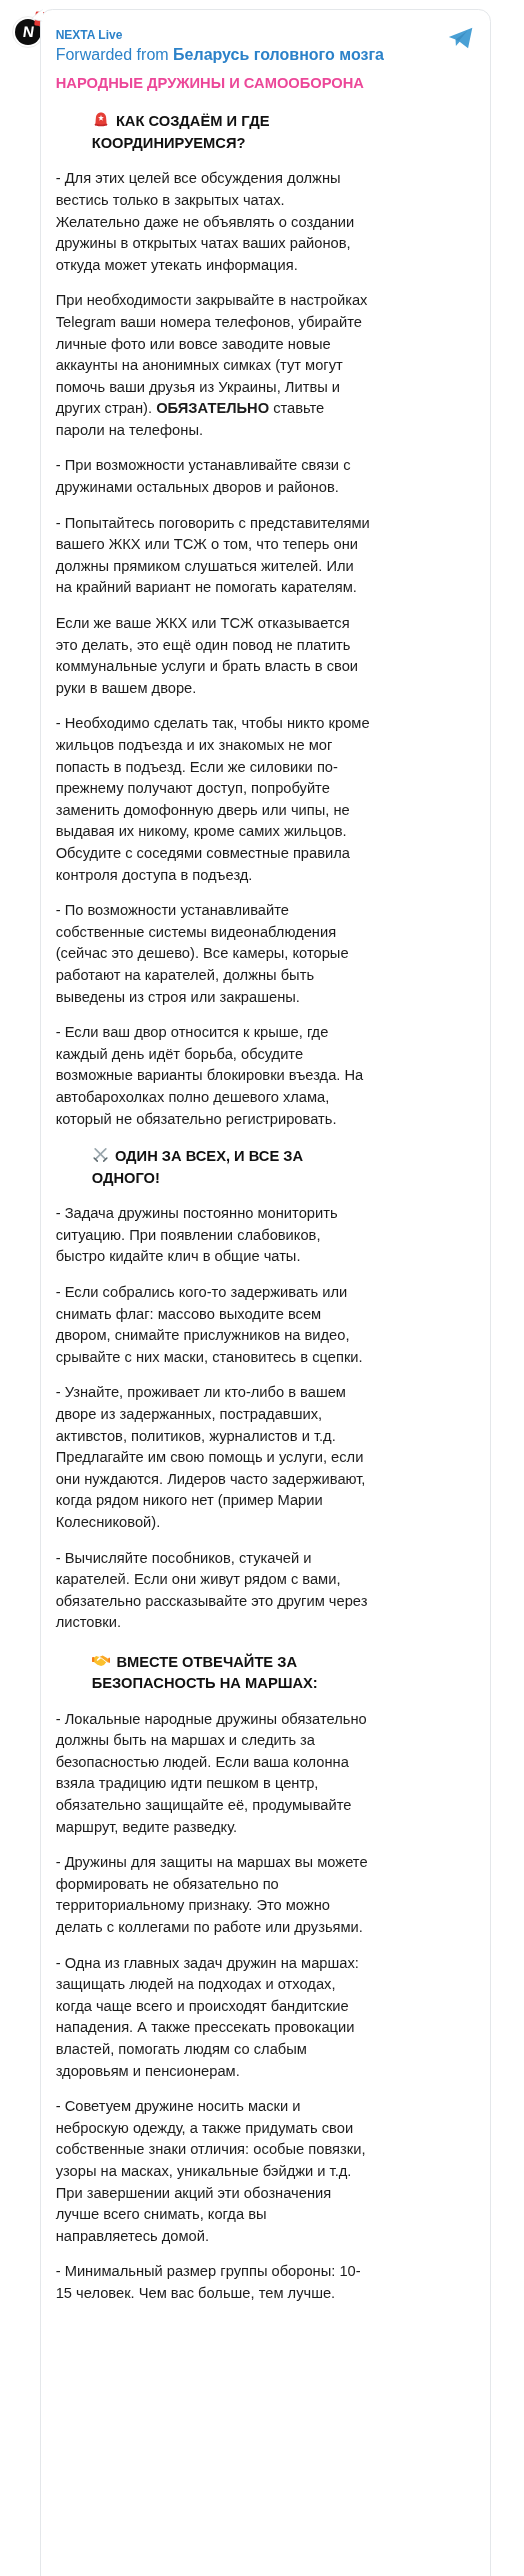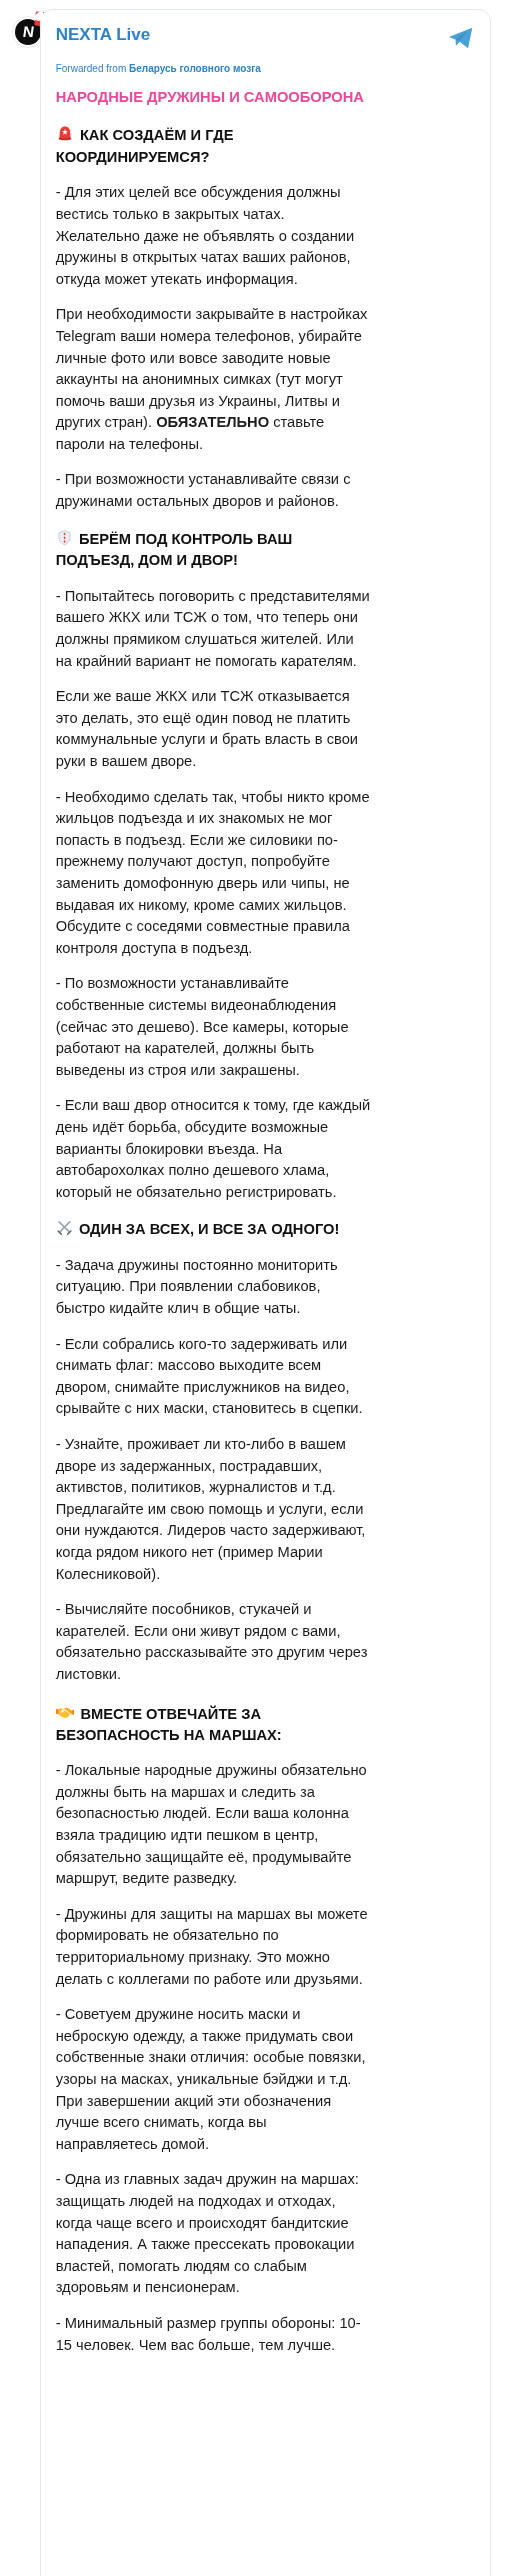--- a/index.html
+++ b/index.html
@@ -17,29 +17,29 @@
   .avatar-n{color:#fff;font-weight:bold;font-size:15.4px;line-height:15.4px;transform:skewX(-8deg);}
   .avatar-flag{position:absolute;right:-1.5px;top:-3.9px;width:10.8px;height:14px;background:#e53935;
     border-radius:1.5px;transform:rotate(7deg);}
   .avatar-flag i{display:block;height:1.5px;background:#fff;margin:2.3px 2.3px 0 3.1px;border-radius:0.8px;}
   .avatar-flag i:first-child{margin-top:2.3px;}
   
   .bubble{position:absolute;left:40px;top:8.5px;width:451px;height:2593px;box-sizing:border-box;
     background:#fff;border:0.8px solid #e4e7ea;border-radius:12.3px;padding:15.4px 15.4px 20px 14.7px;}
   .tail{position:absolute;left:-10px;top:-0.8px;}
   .plane{position:absolute;top:17px;right:17px;}
-  .ch-name{color:#2c82c9;font-weight:bold;font-size:17px;line-height:20px;display:inline-block;}
-  .fwd{color:#2c82c9;font-size:10px;line-height:20px;margin-top:14px;}
+  .ch-name{color:#2c82c9;font-weight:bold;font-size:12px;line-height:20px;display:inline-block;}
+  .fwd{color:#2c82c9;font-size:16px;line-height:20px;margin-top:0;}
   .fwd-name{font-weight:bold;}
   
   .content{width:316px;margin-top:7.7px;font-size:14.7px;line-height:21.6px;color:#1c1c1c;}
   .blk{margin:14px 0 0 0;padding:0;}
   .content .blk:first-child{margin-top:0;}
   .bold{font-weight:bold;color:#ec4899;}
-  .heading{font-weight:bold;color:#111;}
+  .heading{font-weight:bold;color:#111;margin-left:36px;}
   .emoji{display:inline-block;margin-right:6.2px;transform:translateY(2.3px);}
   b{font-weight:bold;margin-top:28px;}
 </style>
 </head>
 <body>
 
 <div class="avatar">
   <div class="avatar-ring"></div>
   <div class="avatar-circle">
     <span class="avatar-n">N</span>
@@ -72,31 +72,25 @@
   <div class="content" id="content">
       <p class="blk bold">НАРОДНЫЕ ДРУЖИНЫ И САМООБОРОНА</p>
       <p class="blk heading"><span class="emoji"><svg width="18" height="18" viewBox="0 0 24 24">
             <path d="M12 3c-4 0-6.5 3-6.8 6.5L4.5 18.5c3 1.8 12 1.8 15 0l-.7-9C18.5 6 16 3 12 3z" fill="#e53e36"></path>
             <path d="M3.5 19.2c0-.8 1-1.5 2-1.2 2.5 1.3 10.5 1.3 13 0 1-.3 2 .4 2 1.2 0 1.2-4 2.1-8.5 2.1s-8.5-.9-8.5-2.1z" fill="#c62828"></path>
             <polygon points="12,6.2 13,9 15.8,9.3 13.6,11 14.4,13.8 12,12.2 9.6,13.8 10.4,11 8.2,9.3 11,9" fill="#ffffff"></polygon>
           </svg></span>КАК СОЗДАЁМ И ГДЕ КООРДИНИРУЕМСЯ?</p>
       <p class="blk para">- Для этих целей все обсуждения должны вестись только в закрытых чатах. Желательно даже не объявлять о создании дружины в открытых чатах ваших районов, откуда может утекать информация.</p>
       <p class="blk para"><span>При необходимости закрывайте в настройках Telegram ваши номера телефонов, убирайте личные фото или вовсе заводите новые аккаунты на анонимных симках (тут могут помочь ваши друзья из Украины, Литвы и других стран). </span><b>ОБЯЗАТЕЛЬНО</b><span> ставьте пароли на телефоны.</span></p>
       <p class="blk para">- При возможности устанавливайте связи с дружинами остальных дворов и районов.</p>
-      <p class="blk heading"><span class="emoji"><svg width="17" height="17" viewBox="0 0 24 24">
-            <path d="M12 2l8 2.8v6.4c0 4.9-3.4 8.6-8 10.8-4.6-2.2-8-5.9-8-10.8V4.8L12 2z" fill="#eceff1" stroke="#b0bec5" stroke-width="1"></path>
-            <path d="M12 4.5l1.5 2.2-1.5 2.2-1.5-2.2z" fill="#e53e36"></path>
-            <path d="M12 9.8l1.5 2.2-1.5 2.2-1.5-2.2z" fill="#e53e36"></path>
-            <path d="M12 15.1l1.5 2.2-1.5 2.2-1.5-2.2z" fill="#e53e36"></path>
-          </svg></span>БЕРЁМ ПОД КОНТРОЛЬ ВАШ ПОДЪЕЗД, ДОМ И ДВОР!</p>
       <p class="blk para">- Попытайтесь поговорить с представителями вашего ЖКХ или ТСЖ о том, что теперь они должны прямиком слушаться жителей. Или на крайний вариант не помогать карателям.</p>
       <p class="blk para">Если же ваше ЖКХ или ТСЖ отказывается это делать, это ещё один повод не платить коммунальные услуги и брать власть в свои руки в вашем дворе.</p>
       <p class="blk para">- Необходимо сделать так, чтобы никто кроме жильцов подъезда и их знакомых не мог попасть в подъезд. Если же силовики по-прежнему получают доступ, попробуйте заменить домофонную дверь или чипы, не выдавая их никому, кроме самих жильцов. Обсудите с соседями совместные правила контроля доступа в подъезд.</p>
       <p class="blk para">- По возможности устанавливайте собственные системы видеонаблюдения (сейчас это дешево). Все камеры, которые работают на карателей, должны быть выведены из строя или закрашены.</p>
-      <p class="blk para">- Если ваш двор относится к тому, где каждый день идёт борьба, обсудите возможные варианты блокировки въезда. На автобарохолках полно дешевого хлама, который не обязательно регистрировать.</p>
+      <p class="blk para">- Если ваш двор относится к крыше, где каждый день идёт борьба, обсудите возможные варианты блокировки въезда. На автобарохолках полно дешевого хлама, который не обязательно регистрировать.</p>
       <p class="blk heading"><span class="emoji"><svg width="17" height="17" viewBox="0 0 24 24">
             <g stroke="#9aa7ad" stroke-width="2.4" stroke-linecap="round">
               <line x1="4.5" y1="3.5" x2="19" y2="18"></line>
               <line x1="19.5" y1="3.5" x2="5" y2="18"></line>
             </g>
             <g stroke="#5f6b70" stroke-width="2.2" stroke-linecap="round">
               <line x1="16.5" y1="21" x2="21" y2="16.5"></line>
               <line x1="3" y1="16.5" x2="7.5" y2="21"></line>
             </g>
           </svg></span>ОДИН ЗА ВСЕХ, И ВСЕ ЗА ОДНОГО!</p>
@@ -105,18 +99,18 @@
       <p class="blk para">- Узнайте, проживает ли кто-либо в вашем дворе из задержанных, пострадавших, активстов, политиков, журналистов и т.д. Предлагайте им свою помощь и услуги, если они нуждаются. Лидеров часто задерживают, когда рядом никого нет (пример Марии Колесниковой).</p>
       <p class="blk para">- Вычисляйте пособников, стукачей и карателей. Если они живут рядом с вами, обязательно рассказывайте это другим через листовки.</p>
       <p class="blk heading"><span class="emoji"><svg width="18.5" height="18.5" viewBox="0 0 26 26">
             <path d="M10 9.5l5-2.2 5.5 3.2 4.5 3.2-2.8 3.4L13 10z" fill="#f9a825"></path>
             <path d="M1 11.5l5-3.5 4.2 1.5-3.3 3.9c-.6.7.3 1.8 1.1 1.2l4.7-3.6 7.3 5.8-3.2 3.7-4 1.5-5.2-1.6L1 15z" fill="#fbc02d"></path>
             <rect x="0" y="9.5" width="3.2" height="7" rx="1.2" fill="#f57f17"></rect>
             <rect x="22.8" y="10.5" width="3.2" height="7" rx="1.2" fill="#f57f17"></rect>
           </svg></span>ВМЕСТЕ ОТВЕЧАЙТЕ ЗА БЕЗОПАСНОСТЬ НА МАРШАХ:</p>
       <p class="blk para">- Локальные народные дружины обязательно должны быть на маршах и следить за безопасностью людей. Если ваша колонна взяла традицию идти пешком в центр, обязательно защищайте её, продумывайте маршрут, ведите разведку.</p>
       <p class="blk para">- Дружины для защиты на маршах вы можете формировать не обязательно по территориальному признаку. Это можно делать с коллегами по работе или друзьями.</p>
+      <p class="blk para">- Одна из главных задач дружин на маршах: защищать людей на подходах и отходах, когда чаще всего и происходят бандитские нападения. А также прессекать провокации властей, помогать людям со слабым здоровьям и пенсионерам.</p>
       <p class="blk para">- Советуем дружине носить маски и неброскую одежду, а также придумать свои собственные знаки отличия: особые повязки, узоры на масках, уникальные бэйджи и т.д. При завершении акций эти обозначения лучше всего снимать, когда вы направляетесь домой.</p>
-      <p class="blk para">- Одна из главных задач дружин на маршах: защищать людей на подходах и отходах, когда чаще всего и происходят бандитские нападения. А также прессекать провокации властей, помогать людям со слабым здоровьям и пенсионерам.</p>
       <p class="blk para">- Минимальный размер группы обороны: 10-15 человек. Чем вас больше, тем лучше.</p>
     </div>
 </div>
 
 
 </body></html>

